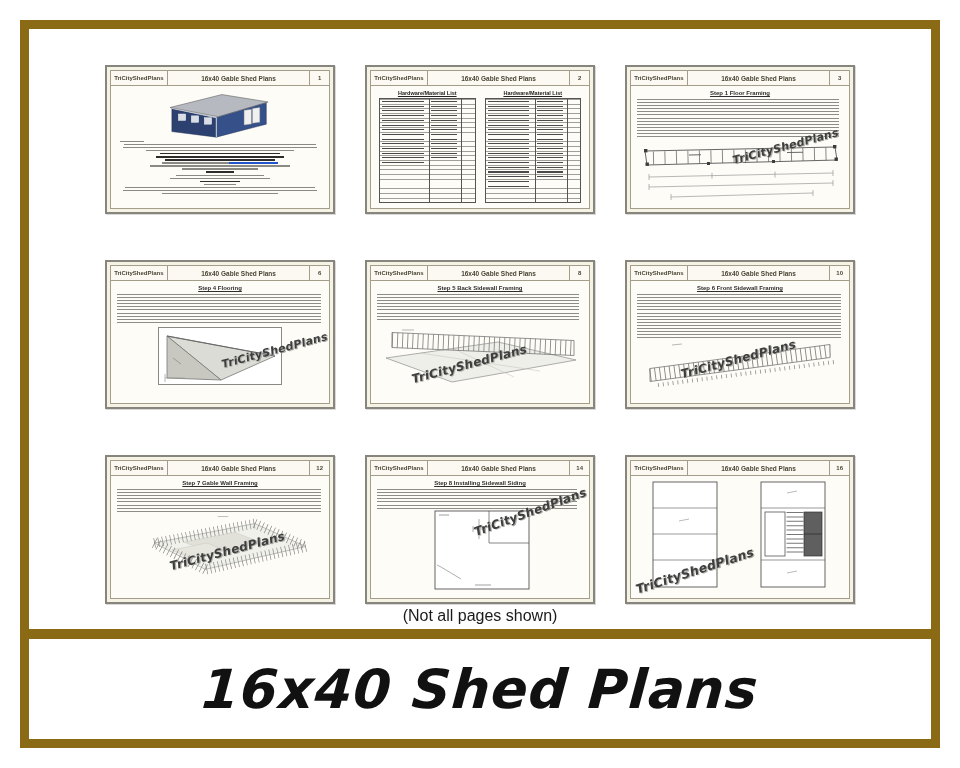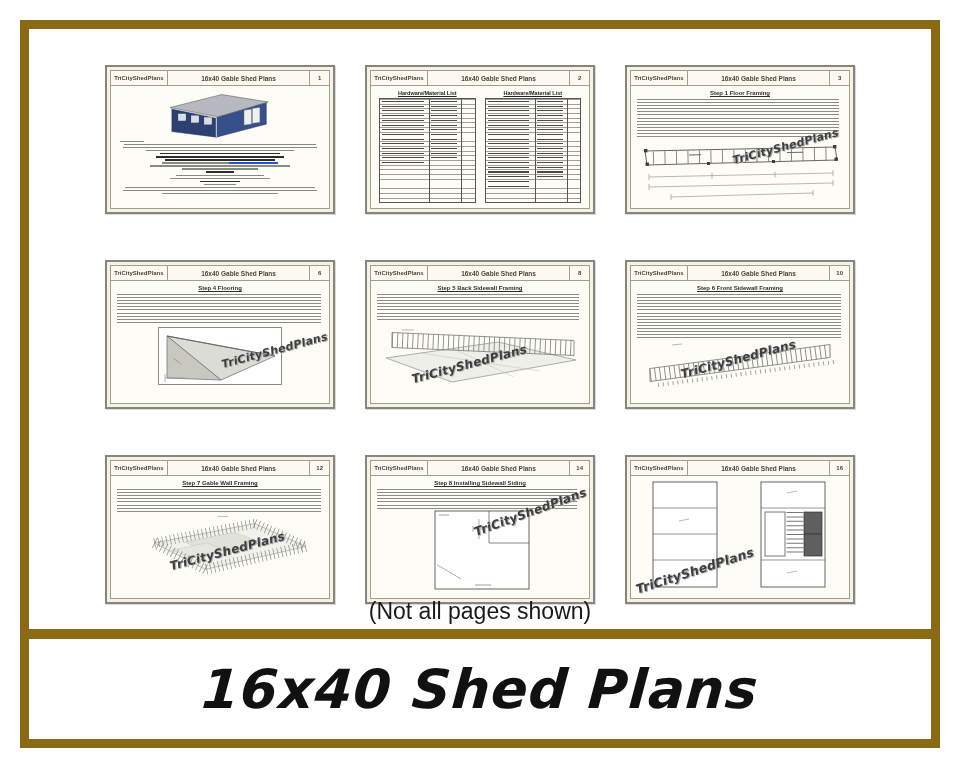--- a/index.html
+++ b/index.html
@@ -11,21 +11,21 @@
   .pages-area { position:relative; height:600px; }
   .title-area { border-top:10px solid #8a6a15; flex:1; display:flex;
                 align-items:center; justify-content:center; }
   .product-title { font-family:"DejaVu Sans", sans-serif; font-weight:bold; font-style:italic;
                    font-size:54px; color:#111; letter-spacing:1px; transform:skewX(-4deg); }
 
   .grid { position:absolute; top:36px; left:50%; transform:translateX(-50%);
           display:grid; grid-template-columns:repeat(3,230px); column-gap:30px; row-gap:46px; }
 
   .caption { position:absolute; bottom:4px; width:100%; text-align:center;
-             font-size:23px; color:#1a1a1a; }
+             font-size:16px; color:#1a1a1a; }
 
   
   .thumb { width:230px; height:149px; background:#f5f2e6; border:2px solid #87857c;
            padding:3px; box-shadow:1px 1px 0 rgba(0,0,0,.15); }
   .thumb-inner { height:100%; border:1px solid #a39d8a; display:flex; flex-direction:column;
                  background:#fbf9f2; }
   .phead { flex:0 0 15px; display:flex; border-bottom:1px solid #a39d8a;
            font-weight:bold; color:#4a4636; }
   .ph-brand { width:26%; border-right:1px solid #a39d8a; font-size:6px;
               display:flex; align-items:center; justify-content:center; }

